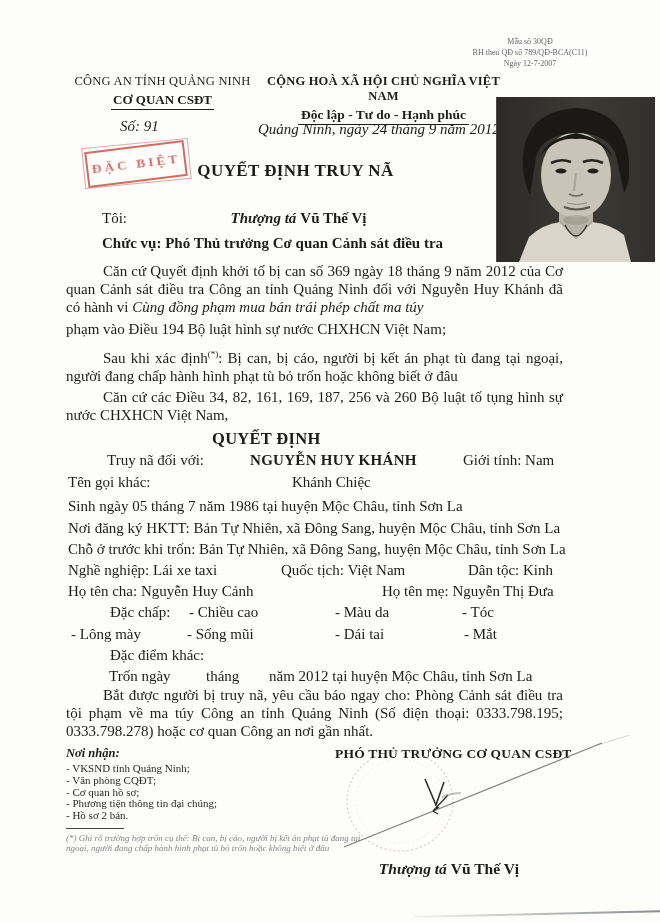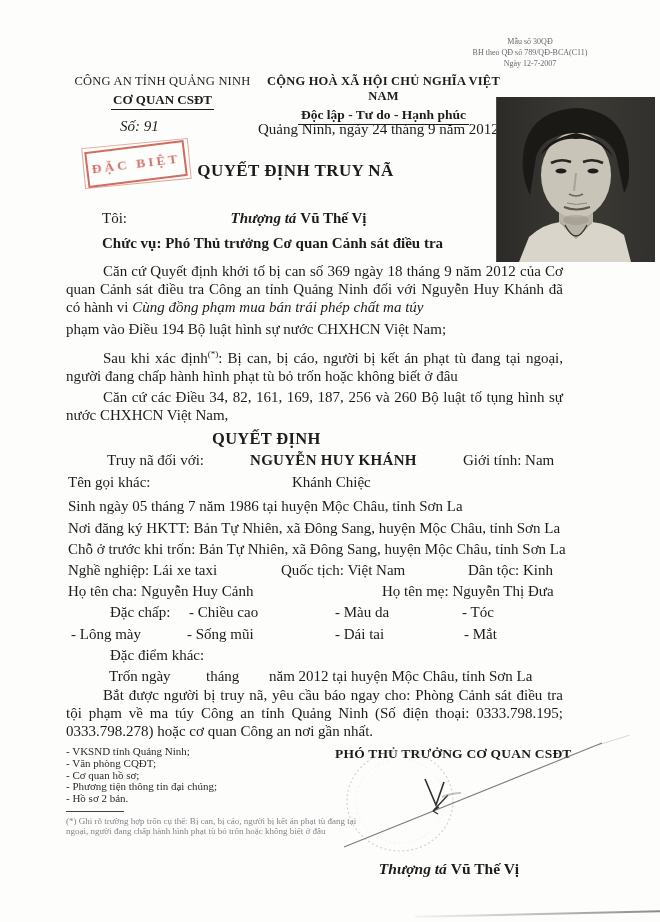--- a/index.html
+++ b/index.html
@@ -19,21 +19,21 @@
   .agency-unit{font-size:13px;font-weight:bold;display:inline-block;
     border-bottom:1.5px solid #1c1c1c;padding:1px 2px 1px 2px;margin-top:2px;}
   .doc-number{position:absolute;top:118px;left:120px;width:90px;
     font-style:italic;font-size:15px;}
 
   .national{position:absolute;top:74px;left:266px;width:235px;text-align:center;}
   .national-title{font-size:12.5px;font-weight:bold;letter-spacing:.2px;}
   .national-motto{font-size:13.5px;font-weight:bold;display:inline-block;
     border-bottom:1.5px solid #1c1c1c;padding:0 3px 1px 3px;margin-top:3px;}
   .place-date{position:absolute;top:121px;left:258px;width:242px;
-    font-size:15px;white-space:nowrap;overflow:hidden;}
+    font-style:italic;font-size:15px;white-space:nowrap;overflow:hidden;}
 
   
   .photo{position:absolute;top:97px;left:496px;width:158px;height:165px;z-index:6;
     border-left:1px solid #4a4a46;}
   .photo svg{display:block;}
 
   
   .stamp{position:absolute;top:146px;left:86px;width:96px;height:32px;z-index:4;
     border:2px solid rgba(194,59,46,.75);transform:rotate(-7deg);
     display:flex;align-items:center;justify-content:center;}
@@ -59,21 +59,21 @@
   sup{font-size:9px;}
 
   .decision-heading{position:absolute;left:212px;top:429px;font-size:16.5px;font-weight:bold;
     letter-spacing:.3px;white-space:nowrap;}
 
   
   .recipients{position:absolute;left:66px;top:746px;width:280px;}
   .recipients-label{font-size:12.5px;font-weight:bold;font-style:italic;margin-bottom:2px;}
   .recipient-item{font-size:11px;line-height:11.8px;color:#2a2a2a;}
   .foot-rule{width:58px;border:none;border-top:1.2px solid #444;margin:6px 0 4px 0;}
-  .footnote{font-size:9px;color:#85858b;line-height:10.5px;width:305px;}
+  .footnote{font-size:9px;font-style:italic;color:#85858b;line-height:10.5px;width:305px;}
 
   
   .signer-title{position:absolute;left:335px;top:746px;width:228px;text-align:center;
     font-size:13.5px;font-weight:bold;white-space:nowrap;letter-spacing:.2px;}
   .signature{position:absolute;left:330px;top:735px;width:330px;height:135px;}
   .signer-name{position:absolute;left:335px;top:860px;width:228px;text-align:center;
     font-size:15.5px;}
 
   .bottom-edge{position:absolute;left:415px;top:913px;width:246px;height:2px;
     background:linear-gradient(to right,rgba(150,155,160,.1),rgba(95,100,105,.75));
@@ -218,20 +218,21 @@
       <span class="off" style="left:43px;">Trốn ngày</span>
       <span class="off" style="left:140px;">tháng</span>
       <span class="off" style="left:203px;">năm 2012 tại huyện Mộc Châu, tỉnh Sơn La</span>
     </div>
 
     <p class="para" style="top:686px;margin:0;">Bắt được người bị truy nã, yêu cầu báo ngay cho: Phòng Cảnh sát điều tra tội phạm về ma túy Công an tỉnh Quảng Ninh (Số điện thoại: 0333.798.195; 0333.798.278) hoặc cơ quan Công an nơi gần nhất.</p>
 
   </div>
 
   <div class="recipients">
+    <div class="recipients-label">Nơi nhận:</div>
     <div class="recipient-item">- VKSND tỉnh Quảng Ninh;</div>
     <div class="recipient-item">- Văn phòng CQĐT;</div>
     <div class="recipient-item">- Cơ quan hồ sơ;</div>
     <div class="recipient-item">- Phương tiện thông tin đại chúng;</div>
     <div class="recipient-item">- Hồ sơ 2 bản.</div>
     <hr class="foot-rule">
     <div class="footnote">(*) Ghi rõ trường hợp trốn cụ thể: Bị can, bị cáo, người bị kết án phạt tù đang tại ngoại, người đang chấp hành hình phạt tù bỏ trốn hoặc không biết ở đâu</div>
   </div>
 
   <div class="signer-title">PHÓ THỦ TRƯỞNG CƠ QUAN CSĐT</div>

